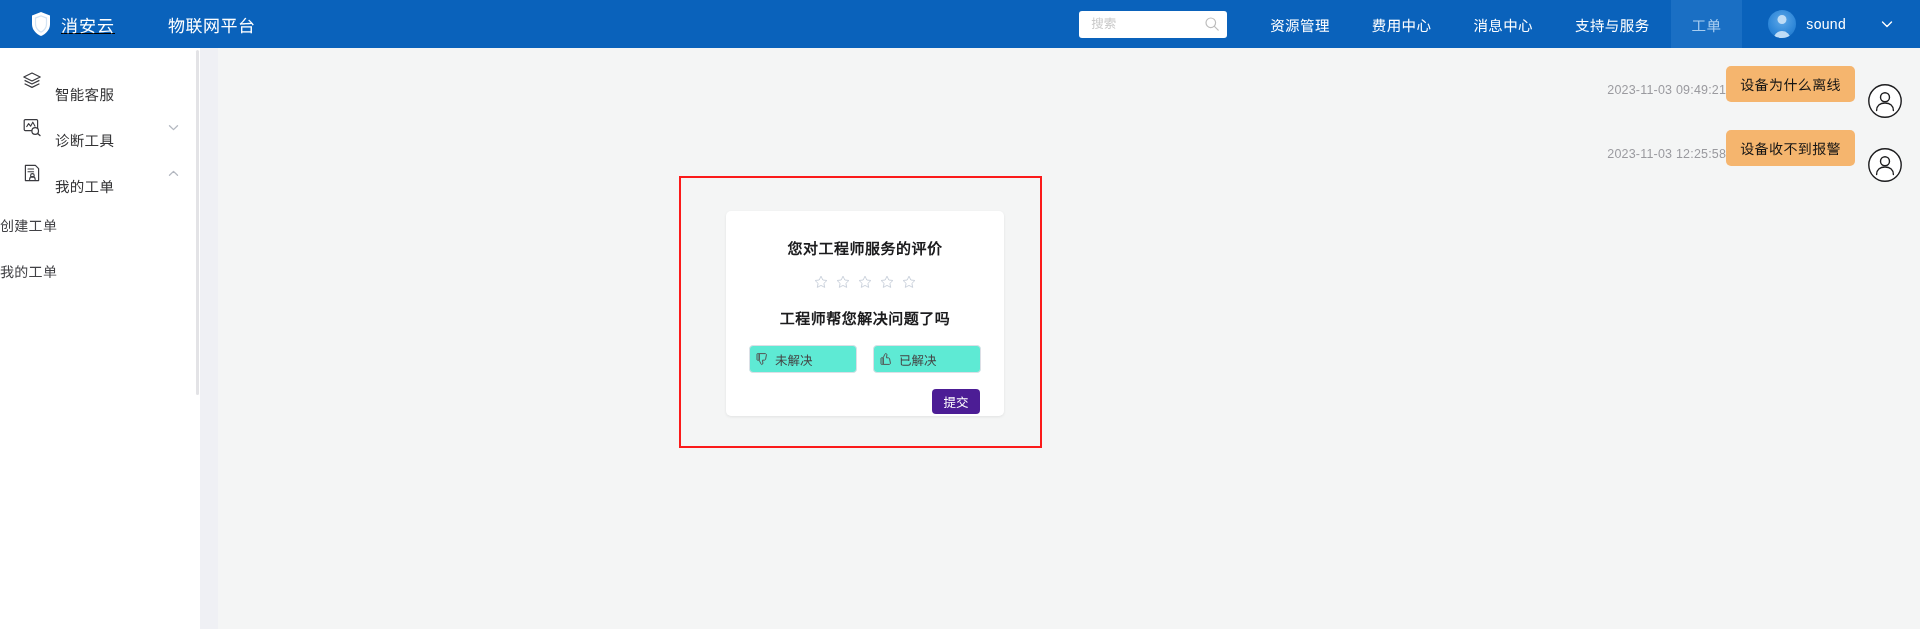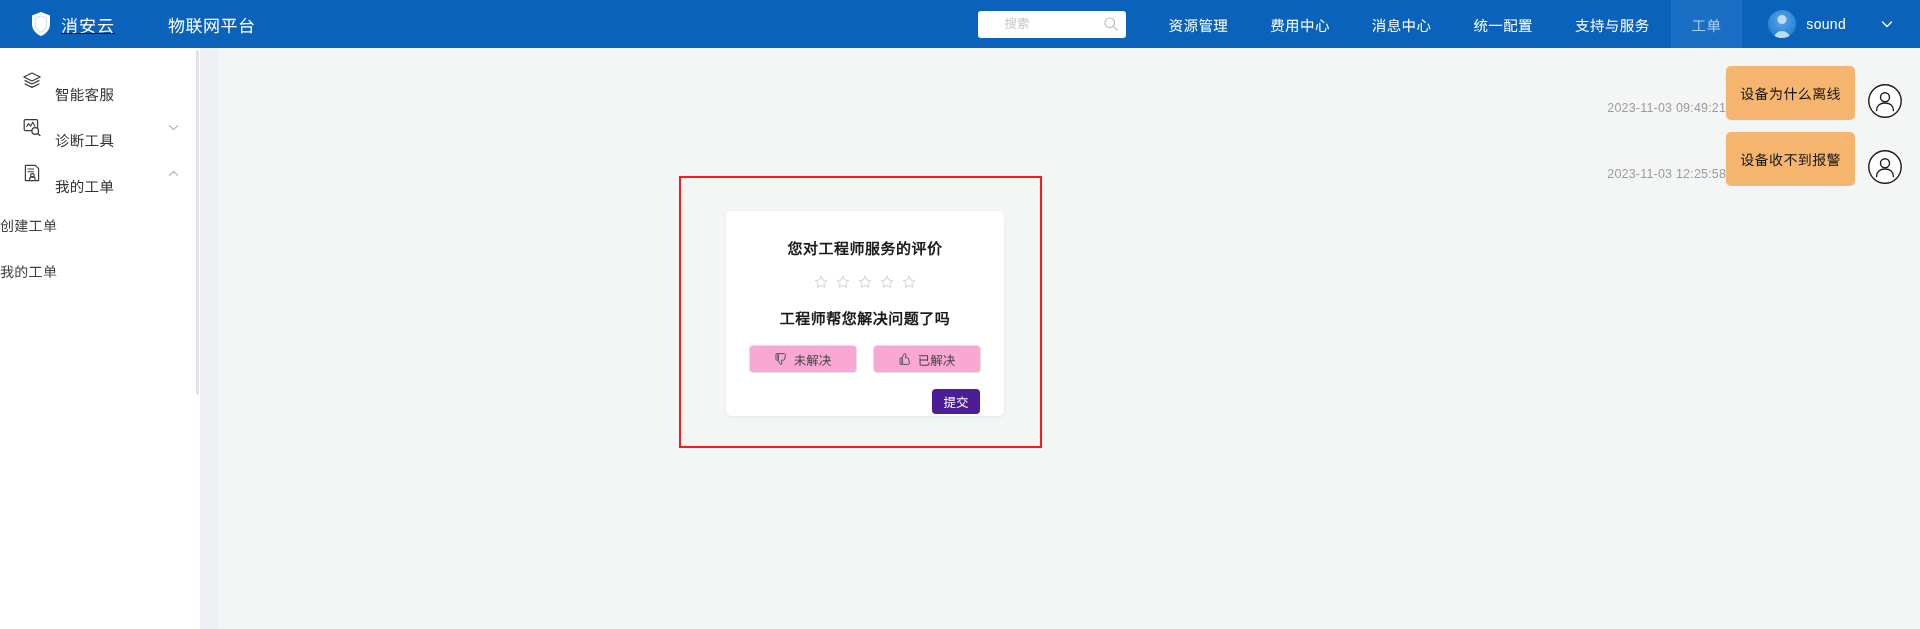--- a/index.html
+++ b/index.html
@@ -48,21 +48,21 @@
 
   .search-wrap {
     position: relative;
     width: 148px; height: 27px;
     margin-right: 22px;
   }
   .search-input {
     width: 148px; height: 27px;
     border: none; border-radius: 3px;
     background: #ffffff;
-    padding: 0 26px 0 27px;
+    padding: 0 26px 0 12px;
     font-size: 12.5px;
     color: #333;
     outline: none;
     font-family: "Liberation Sans", sans-serif;
   }
   .search-input::placeholder { color: #c9c9c9; }
   .search-icon {
     position: absolute; right: 7px; top: 5px;
     width: 16px; height: 16px;
     pointer-events: none;
@@ -210,21 +210,21 @@
     font-size: 12.5px;
     color: #9a9a9f;
     margin-bottom: 5px;
     letter-spacing: .2px;
     white-space: nowrap;
   }
   .msg-bubble {
     background: #f5b56e;
     color: #141414;
     font-size: 14px;
-    padding: 17px 14px;
+    padding: 8px 14px;
     border-radius: 5px;
     white-space: nowrap;
     letter-spacing: .4px;
   }
   .msg-avatar {
     width: 34px; height: 34px;
     margin-left: 13px;
     margin-top: 18px;
     flex: 0 0 34px;
   }
@@ -272,22 +272,22 @@
   }
   .choice-row {
     display: flex; justify-content: center;
     gap: 16px;
     margin-top: 17px;
   }
   .choice-btn {
     width: 108px; height: 28px;
     border: 1px solid #dcdfe6;
     border-radius: 4px;
-    background: #f9a8d4;
-    display: flex; align-items: center; justify-content: center;
+    background: #5eead4;
+    display: flex; align-items: center; 
     gap: 5px;
     font-size: 12.5px;
     color: #444;
     cursor: pointer;
     font-family: "Liberation Sans", sans-serif;
   }
   .choice-icon { width: 14px; height: 14px; }
   .submit-row {
     display: flex; justify-content: flex-end;
     margin-top: 16px;
@@ -331,21 +331,20 @@
         <circle cx="6.8" cy="6.8" r="4.8" fill="none" stroke="#bdbdbd" stroke-width="1.2"></circle>
         <line x1="10.4" y1="10.4" x2="14.2" y2="14.2" stroke="#bdbdbd" stroke-width="1.2" stroke-linecap="round"></line>
       </svg>
     </span>
   </div>
 
   <div class="nav">
     <div class="nav-item">资源管理</div>
     <div class="nav-item">费用中心</div>
     <div class="nav-item">消息中心</div>
-    <div class="nav-item">统一配置</div>
     <div class="nav-item">支持与服务</div>
     <div class="nav-item active">工单</div>
   </div>
 
   <div class="user-area">
     <span class="avatar-top"></span>
     <span class="user-name">sound</span>
     <span class="chev-down-top">
       <svg width="14" height="14" viewBox="0 0 14 14">
         <polyline points="2.5,5 7,9.5 11.5,5" fill="none" stroke="#ffffff" stroke-width="1.4" stroke-linecap="round" stroke-linejoin="round"></polyline>

